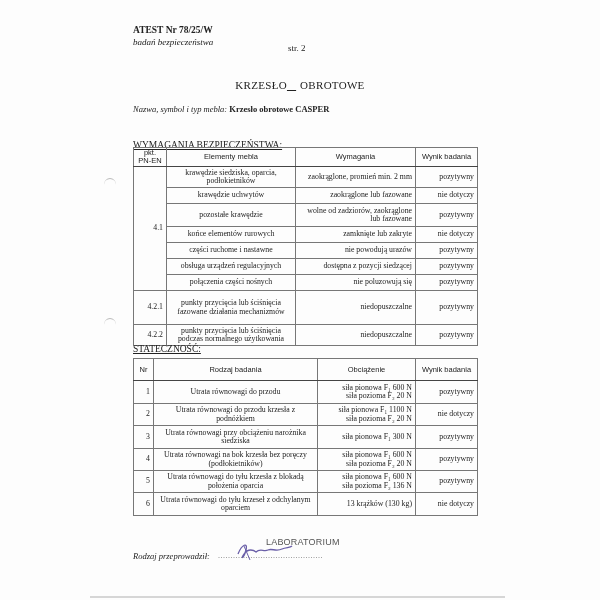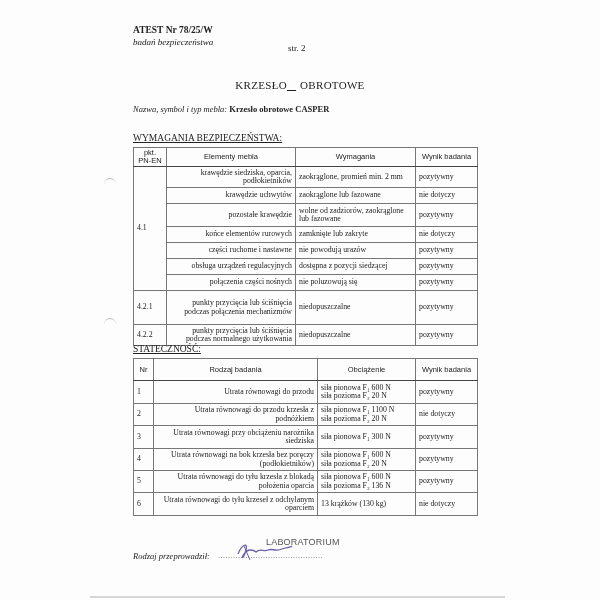--- a/index.html
+++ b/index.html
@@ -24,22 +24,22 @@
     }
     table.doc td, table.doc th {
       border: 1px solid #777; padding: 0 3px; vertical-align: middle;
       overflow: hidden;
     }
     table.doc th {
       font-family: "Liberation Sans", sans-serif; font-weight: normal;
       font-size: 7.5px; text-align: center; line-height: 1.05;
       border-bottom: 1.5px solid #444;
     }
-    .c { text-align: left; margin-top: 43px; }
-    .l { text-align: right; font-family: Liberation Serif, serif; }
+    .c { text-align: right; margin-top: 43px; }
+    .l { text-align: center; font-family: Liberation Serif, serif; }
     #t1 { left: 133px; top: 147px; width: 344px; }
     #t2 { left: 133px; top: 358px; width: 344px; }
     .lab { left: 266px; top: 537px; font-family: "Liberation Sans", sans-serif; font-size: 9px; color: #555; letter-spacing: 0.2px; }
     .performed { left: 133px; top: 551px; font-size: 8.5px; font-style: italic; }
     .dots { left: 218px; top: 551px; font-size: 8px; color: #666; letter-spacing: 0.5px; }
     .signature { left: 230px; top: 540px; width: 70px; height: 22px; }
     .punch { width: 12px; height: 12px; border-top: 1px solid #bbb; border-radius: 50%; }
     .bottom-rule { left: 90px; top: 596px; width: 415px; height: 2px; background: #d6d6d6; }
   </style>
 </head>
@@ -52,21 +52,21 @@
 <div class="abs punch" style="left:104px;top:178px;"></div>
 <div class="abs punch" style="left:104px;top:318px;"></div>
 
 <div class="abs title"><span>KRZESŁO</span>&nbsp;&nbsp;&nbsp;<span style="margin-left:4px">OBROTOWE</span></div>
 
 <div class="abs name-line">
   <span class="lbl">Nazwa, symbol i typ mebla:</span>
   <span class="val">Krzesło obrotowe CASPER</span>
 </div>
 
-<div class="abs section" style="top:133px;">WYMAGANIA BEZPIECZEŃSTWA:</div>
+<div class="abs section" style="top:140px;">WYMAGANIA BEZPIECZEŃSTWA:</div>
 
 <table class="doc" id="t1">
   <colgroup>
       <col style="width:33px">
       <col style="width:129px">
       <col style="width:120px">
       <col style="width:62px">
     </colgroup>
   <tbody>
       <tr style="height:19px">
@@ -106,21 +106,21 @@
     <td class="c">dostępna z pozycji siedzącej</td>
     <td class="c">pozytywny</td>
   </tr>
   <tr style="height:16px">
     <td class="l">połączenia części nośnych</td>
     <td class="c">nie poluzowują się</td>
     <td class="c">pozytywny</td>
   </tr>
   <tr style="height:34px">
     <td class="c">4.2.1</td>
-    <td class="l">punkty przycięcia lub ściśnięcia podczas połączenia mechanizmów</td>
+    <td class="l">punkty przycięcia lub ściśnięcia fazowane działania mechanizmów</td>
     <td class="c">niedopuszczalne</td>
     <td class="c">pozytywny</td>
   </tr>
   <tr style="height:21px">
     <td class="c">4.2.2</td>
     <td class="l">punkty przycięcia lub ściśnięcia podczas normalnego użytkowania</td>
     <td class="c">niedopuszczalne</td>
     <td class="c">pozytywny</td>
   </tr>
 </tbody>

